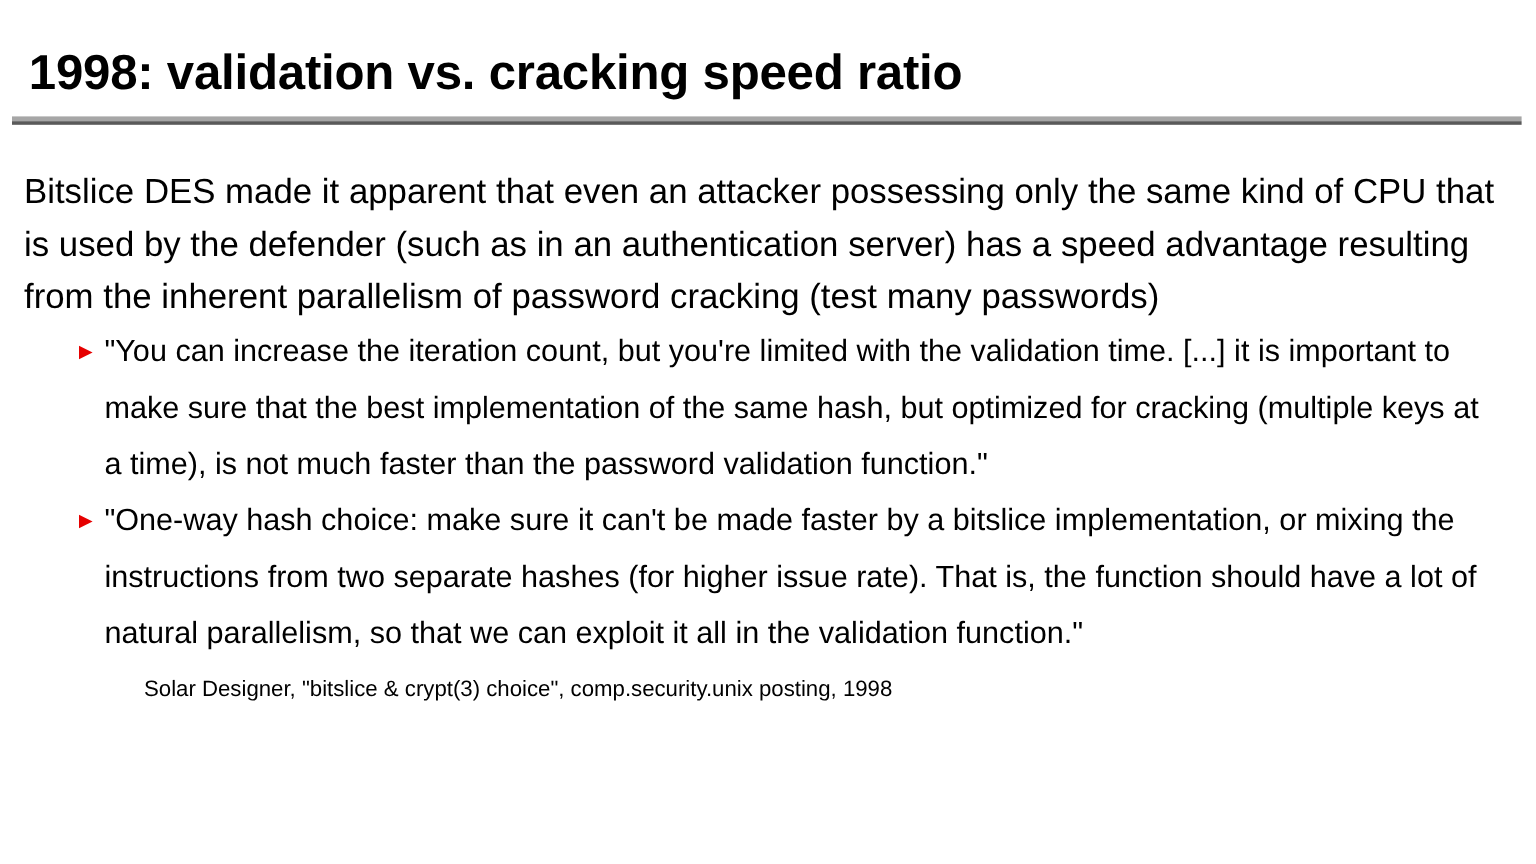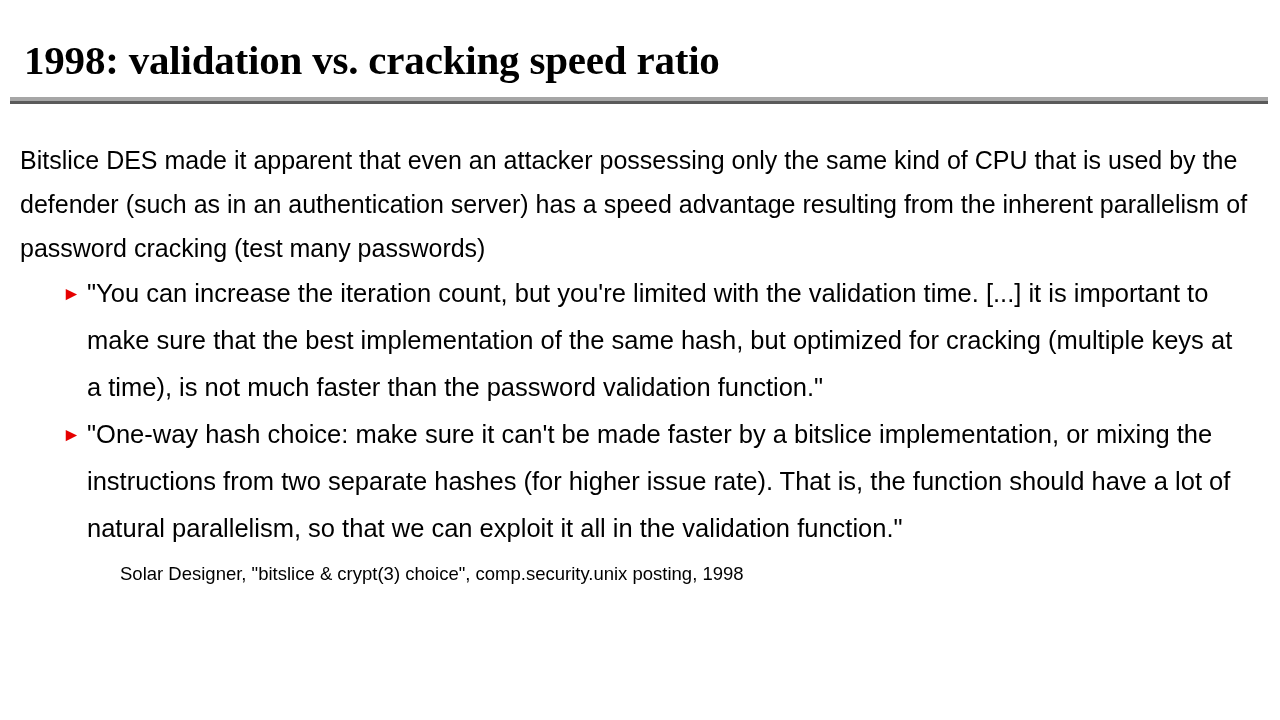--- a/index.html
+++ b/index.html
@@ -25,21 +25,21 @@
   
   .title-block {
     position: absolute;
     left: 0;
     top: 34px;
     width: 1280px;
   }
   .slide-title {
     margin: 0;
     padding: 0 0 0 24px;
-    font-family: Liberation Serif, serif;
+    font-family: Liberation Sans, sans-serif;
     font-weight: bold;
     font-size: 41px;
     line-height: 52px;
     letter-spacing: -0.2px;
     color: #000000;
     white-space: nowrap;
   }
 
   .title-rule {
     position: absolute;
@@ -64,21 +64,21 @@
     position: absolute;
     left: 0;
     top: 138px;
     width: 1280px;
   }
 
   .intro-para {
     margin: 0;
     padding: 0 28px 0 20px;
     font-family: "Liberation Sans Narrow", "Liberation Sans", sans-serif;
-    font-size: 25px;
+    font-size: 29px;
     line-height: 44px;
     color: #000000;
   }
 
   .bullet-list {
     list-style: none;
     margin: 0;
     padding: 0;
   }
   .bullet-item {

